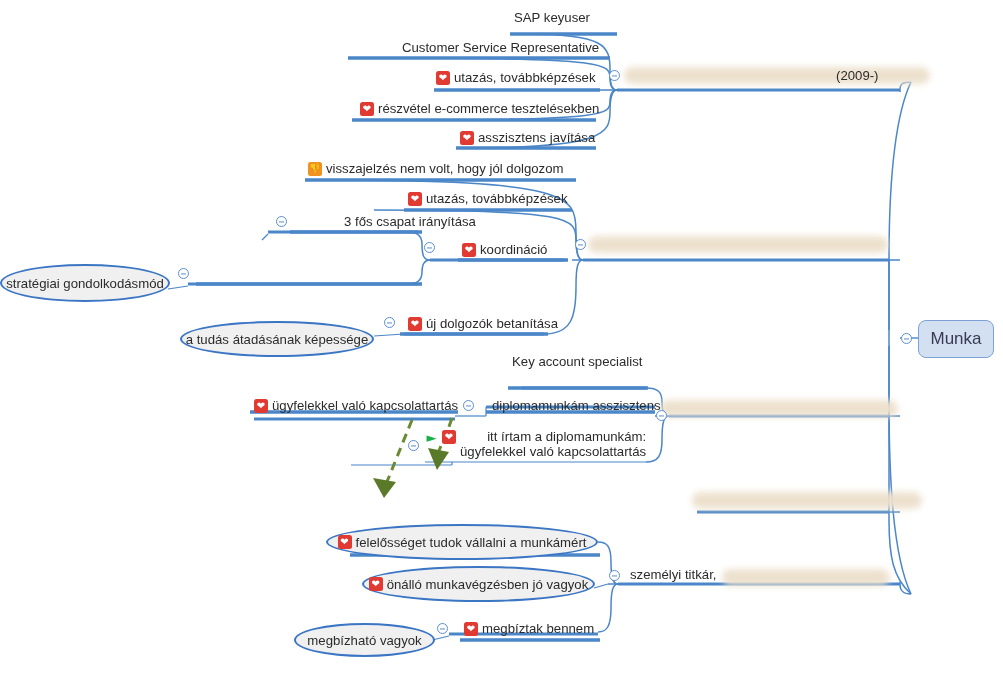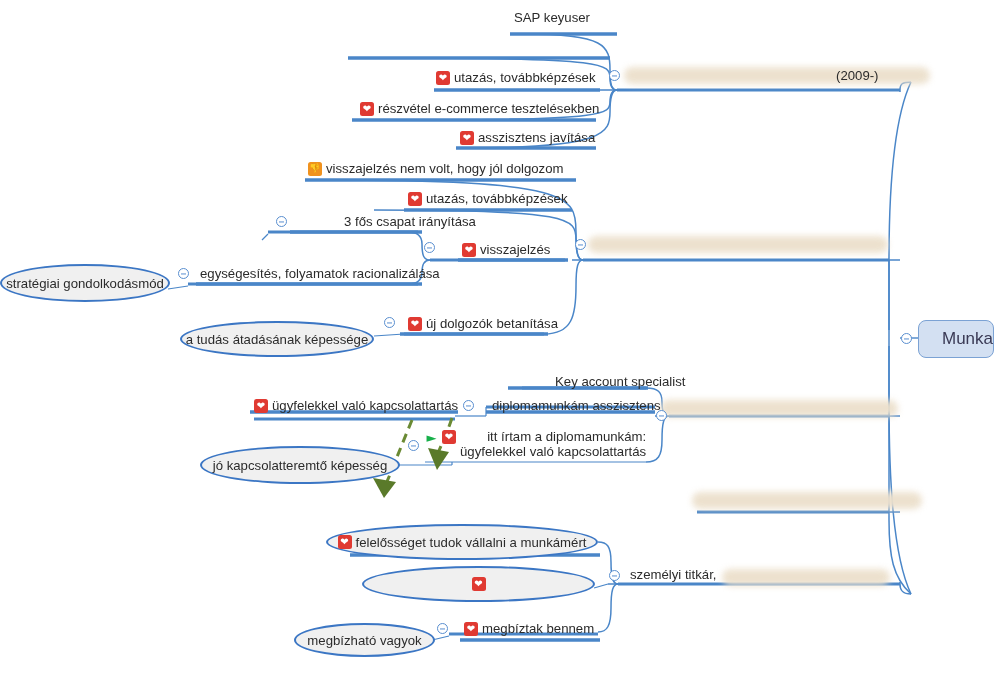--- a/index.html
+++ b/index.html
@@ -31,21 +31,21 @@
     background:#f0f0f0;
     color:#2b2b2b;
     font-size:13.2px;
     white-space:nowrap;
     box-sizing:border-box;
   }
 
   
   .root{
     position:absolute;
-    display:flex;align-items:center;justify-content:flex-end;
+    display:flex;align-items:center;justify-content:center;
     border:1.4px solid #7ba2d4;
     border-radius:8px;
     background:#d3e0f2;
     color:#3a3a55;
     font-size:17px;
     box-sizing:border-box;
   }
 
   
   .redact{
@@ -203,20 +203,23 @@
 
   <div class="node" style="left:630px;top:68px;">
     <span class="txt" style="position:absolute;left:206px;top:0;">(2009-)</span>
   </div>
   <div class="collapse" style="left:609px;top:70px;"></div>
 
   <div class="node" style="left:514px;top:10px;">
     <span class="txt">SAP keyuser</span>
   </div>
 
+  <div class="node" style="left:402px;top:40px;">
+    <span class="txt">Customer Service Representative</span>
+  </div>
 
   <div class="node" style="left:436px;top:70px;">
     <span class="heart-glyph ico">❤</span>
     <span class="txt">utazás, továbbképzések</span>
   </div>
 
   <div class="node" style="left:360px;top:101px;">
     <span class="heart-glyph ico">❤</span>
     <span class="txt">részvétel e-commerce tesztelésekben</span>
   </div>
@@ -233,52 +236,49 @@
     <span class="txt">visszajelzés nem volt, hogy jól dolgozom</span>
   </div>
 
   <div class="node" style="left:408px;top:191px;">
     <span class="heart-glyph ico">❤</span>
     <span class="txt">utazás, továbbképzések</span>
   </div>
 
   <div class="node" style="left:462px;top:242px;">
     <span class="heart-glyph ico">❤</span>
-    <span class="txt">visszajelzés</span>
+    <span class="txt">koordináció</span>
   </div>
   <div class="collapse" style="left:424px;top:242px;"></div>
 
   <div class="node" style="left:296px;top:214px;margin-left:48px;">
     <span class="txt">3 fős csapat irányítása</span>
   </div>
   <div class="collapse" style="left:276px;top:216px;"></div>
 
-  <div class="node" style="left:200px;top:266px;">
-    <span class="txt">egységesítés, folyamatok racionalizálása</span>
-  </div>
   <div class="collapse" style="left:178px;top:268px;"></div>
 
   <div class="node" style="left:408px;top:316px;">
     <span class="heart-glyph ico">❤</span>
     <span class="txt">új dolgozók betanítása</span>
   </div>
   <div class="collapse" style="left:384px;top:317px;"></div>
 
 
   <div class="oval" style="left:0px;top:264px;width:170px;height:38px;text-align:center;">
     <span>stratégiai gondolkodásmód</span>
   </div>
 
   <div class="oval" style="left:180px;top:321px;width:194px;height:36px;">
     <span>a tudás átadásának képessége</span>
   </div>
 
   <div class="collapse" style="left:656px;top:410px;"></div>
 
-  <div class="node" style="left:512px;top:374px;margin-left:43px;">
+  <div class="node" style="left:512px;top:354px;">
     <span class="txt">Key account specialist</span>
   </div>
 
   <div class="node" style="left:492px;top:398px;">
     <span class="txt">diplomamunkám asszisztens</span>
   </div>
   <div class="collapse" style="left:463px;top:400px;"></div>
 
   <div class="node" style="left:254px;top:398px;">
     <span class="heart-glyph ico">❤</span>
@@ -288,38 +288,36 @@
   <div class="node multiline" style="left:425px;top:430px;width:230px;">
     <span class="flag-glyph ico">►</span>
     <span class="heart-glyph ico" style="margin-top:0px;">❤</span>
     <span style="display:inline-block;">
       <span class="txt" style="display:block;margin-left:8px;">itt írtam a diplomamunkám:</span>
       <span class="txt" style="display:block;">ügyfelekkel való kapcsolattartás</span>
     </span>
   </div>
   <div class="collapse" style="left:408px;top:440px;"></div>
 
-  <div class="oval" style="left:200px;top:446px;width:200px;height:38px;">
-    <span>jó kapcsolatteremtő képesség</span>
-  </div>
 
   <div class="node" style="left:700px;top:493px;"></div>
 
   <div class="node" style="left:630px;top:567px;">
     <span class="txt">személyi titkár,</span>
   </div>
   <div class="collapse" style="left:609px;top:570px;"></div>
 
   <div class="oval" style="left:326px;top:524px;width:272px;height:36px;">
     <span class="heart-glyph ico">❤</span>
     <span>felelősséget tudok vállalni a munkámért</span>
   </div>
 
   <div class="oval" style="left:362px;top:566px;width:233px;height:36px;">
     <span class="heart-glyph ico">❤</span>
+    <span>önálló munkavégzésben jó vagyok</span>
   </div>
 
   <div class="node" style="left:464px;top:621px;">
     <span class="heart-glyph ico">❤</span>
     <span class="txt">megbíztak bennem</span>
   </div>
   <div class="collapse" style="left:437px;top:623px;"></div>
 
   <div class="oval" style="left:294px;top:623px;width:141px;height:34px;">
     <span>megbízható vagyok</span>

